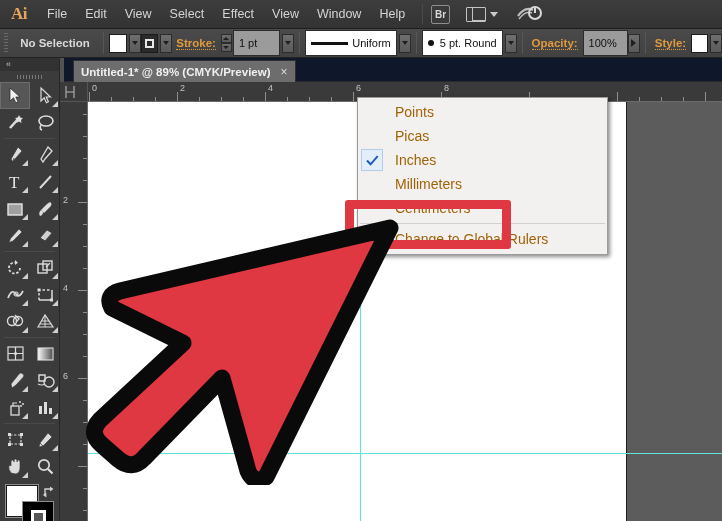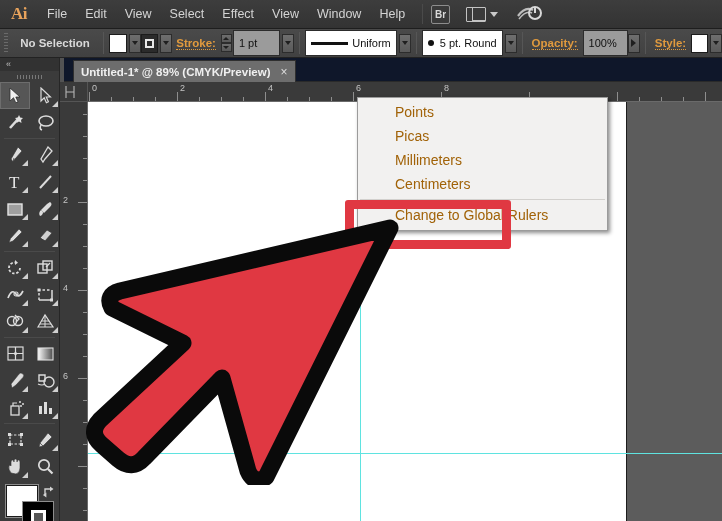--- a/index.html
+++ b/index.html
@@ -655,20 +655,28 @@
 
   <div id="units-menu">
     <div class="umi">
       <span class="umi-check-cell"></span>
       <span>Points</span>
     </div>
     <div class="umi">
       <span class="umi-check-cell"></span>
       <span>Picas</span>
     </div>
+    <div class="umi checked">
+      <span class="umi-check-cell">
+        <svg width="13" height="11" viewBox="0 0 13 11">
+            <path d="M1 5.5 L4.6 9.3 L11.7 1.2" fill="none" stroke="#1f5bbf" stroke-width="2"></path>
+          </svg>
+      </span>
+      <span>Inches</span>
+    </div>
     <div class="umi">
       <span class="umi-check-cell"></span>
       <span>Millimeters</span>
     </div>
     <div class="umi">
       <span class="umi-check-cell"></span>
       <span>Centimeters</span>
     </div>
     <div id="menu-divider"></div>
     <div class="umi">

